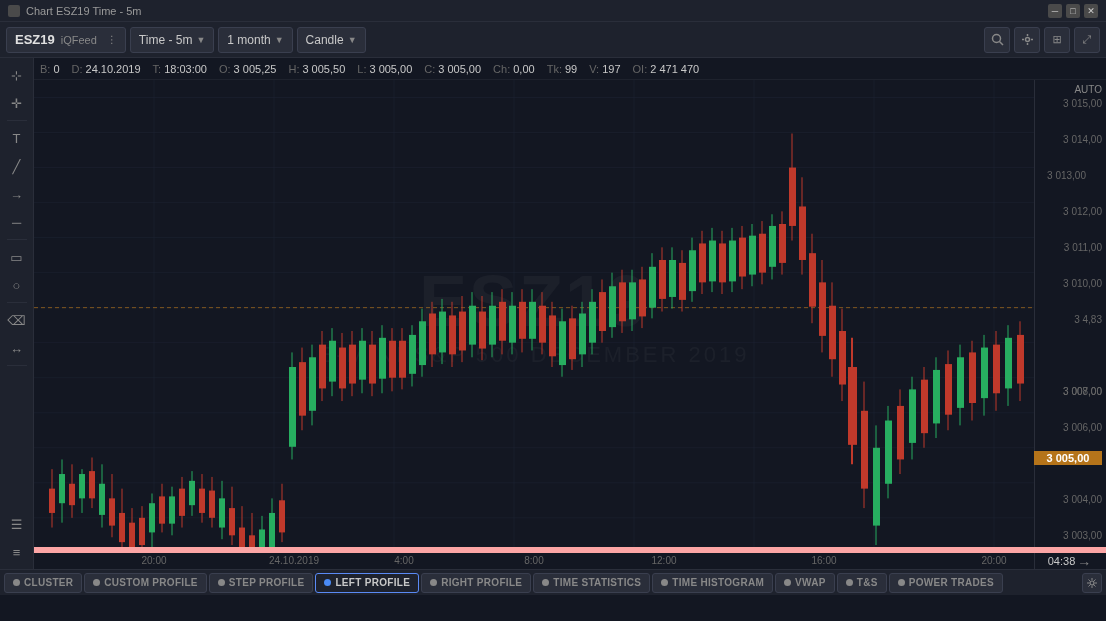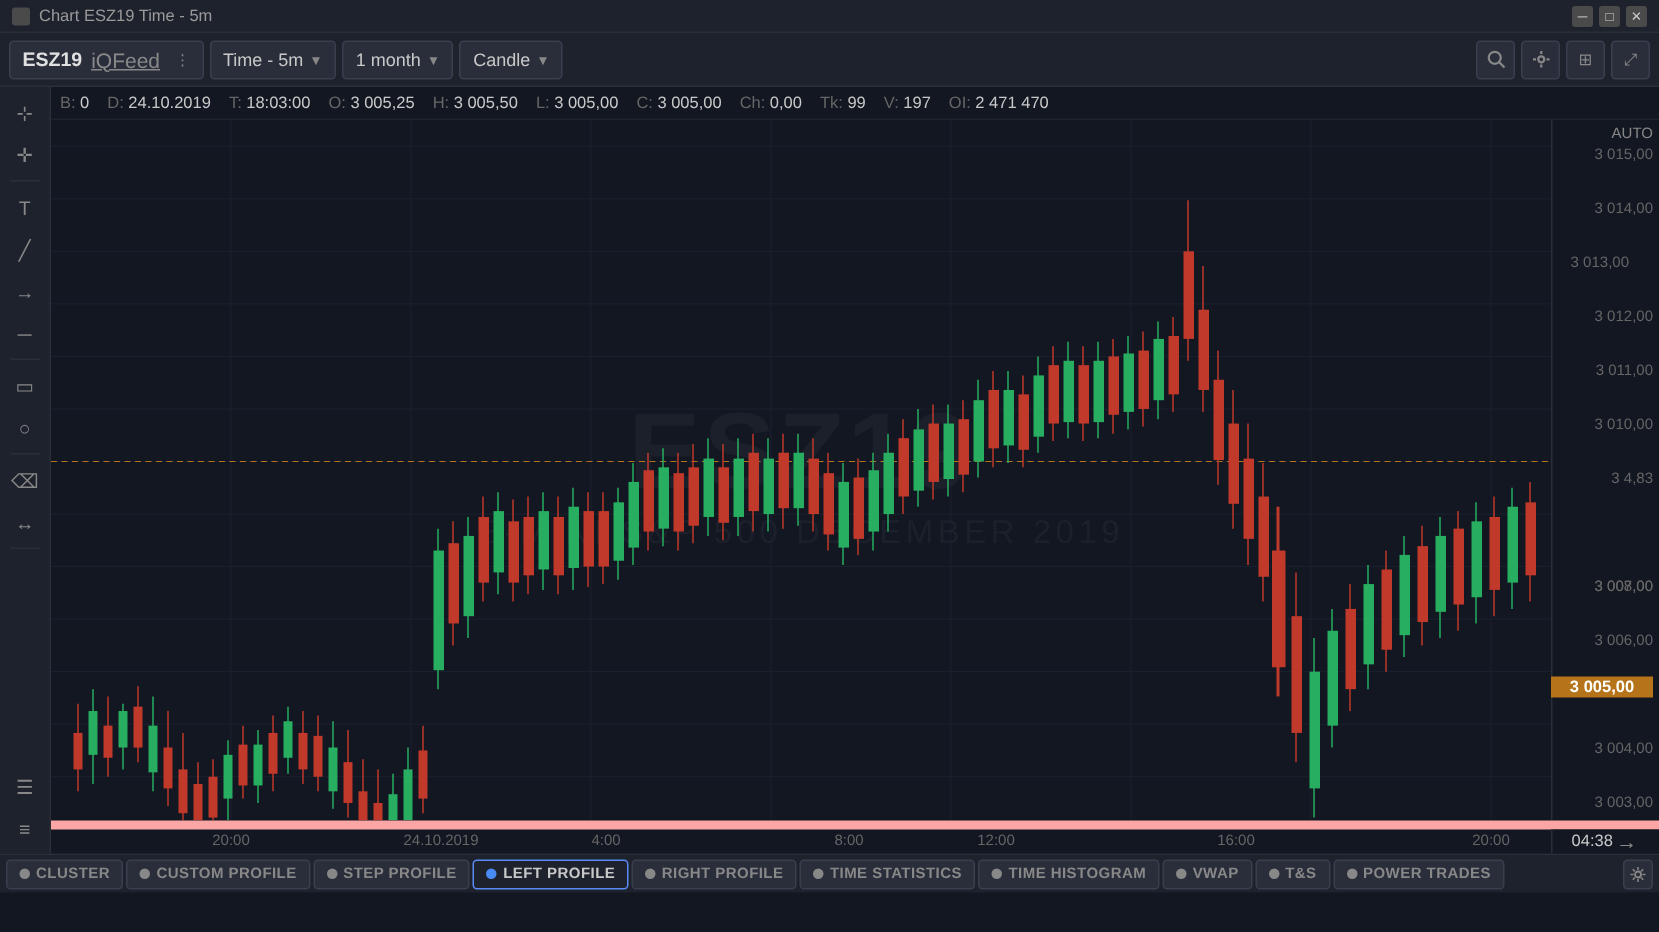--- a/index.html
+++ b/index.html
@@ -68,22 +68,21 @@
       cursor: pointer;
       height: 26px;
     }
     .symbol-name {
       font-weight: bold;
       color: #e0e0e0;
       font-size: 13px;
     }
     .symbol-feed {
       color: #888;
-      font-size: 14px;
-      text-decoration: underline;
+      font-size: 11px;
     }
     .symbol-menu-icon {
       color: #888;
       font-size: 10px;
       margin-left: 4px;
     }
     .dropdown-btn {
       background: #2a2e3a;
       border: 1px solid #3a3f4f;
       border-radius: 3px;
@@ -798,21 +797,21 @@
 
         </div>
       </div>
     </div>
 
     <div class="time-axis">
       <div class="time-axis-canvas">
         <span class="time-label" style="left:12%;">20:00</span>
         <span class="time-label" style="left:26%;">24.10.2019</span>
         <span class="time-label" style="left:37%;">4:00</span>
-        <span class="time-label" style="left:50%;margin-left:32px;">8:00</span>
+        <span class="time-label" style="left:50%;">8:00</span>
         <span class="time-label" style="left:63%;">12:00</span>
         <span class="time-label" style="left:79%;">16:00</span>
         <span class="time-label" style="left:96%;">20:00</span>
       </div>
       <div class="time-axis-right">
         <span>04:38</span>
         <button class="time-nav-btn">→</button>
       </div>
     </div>
   </div>

